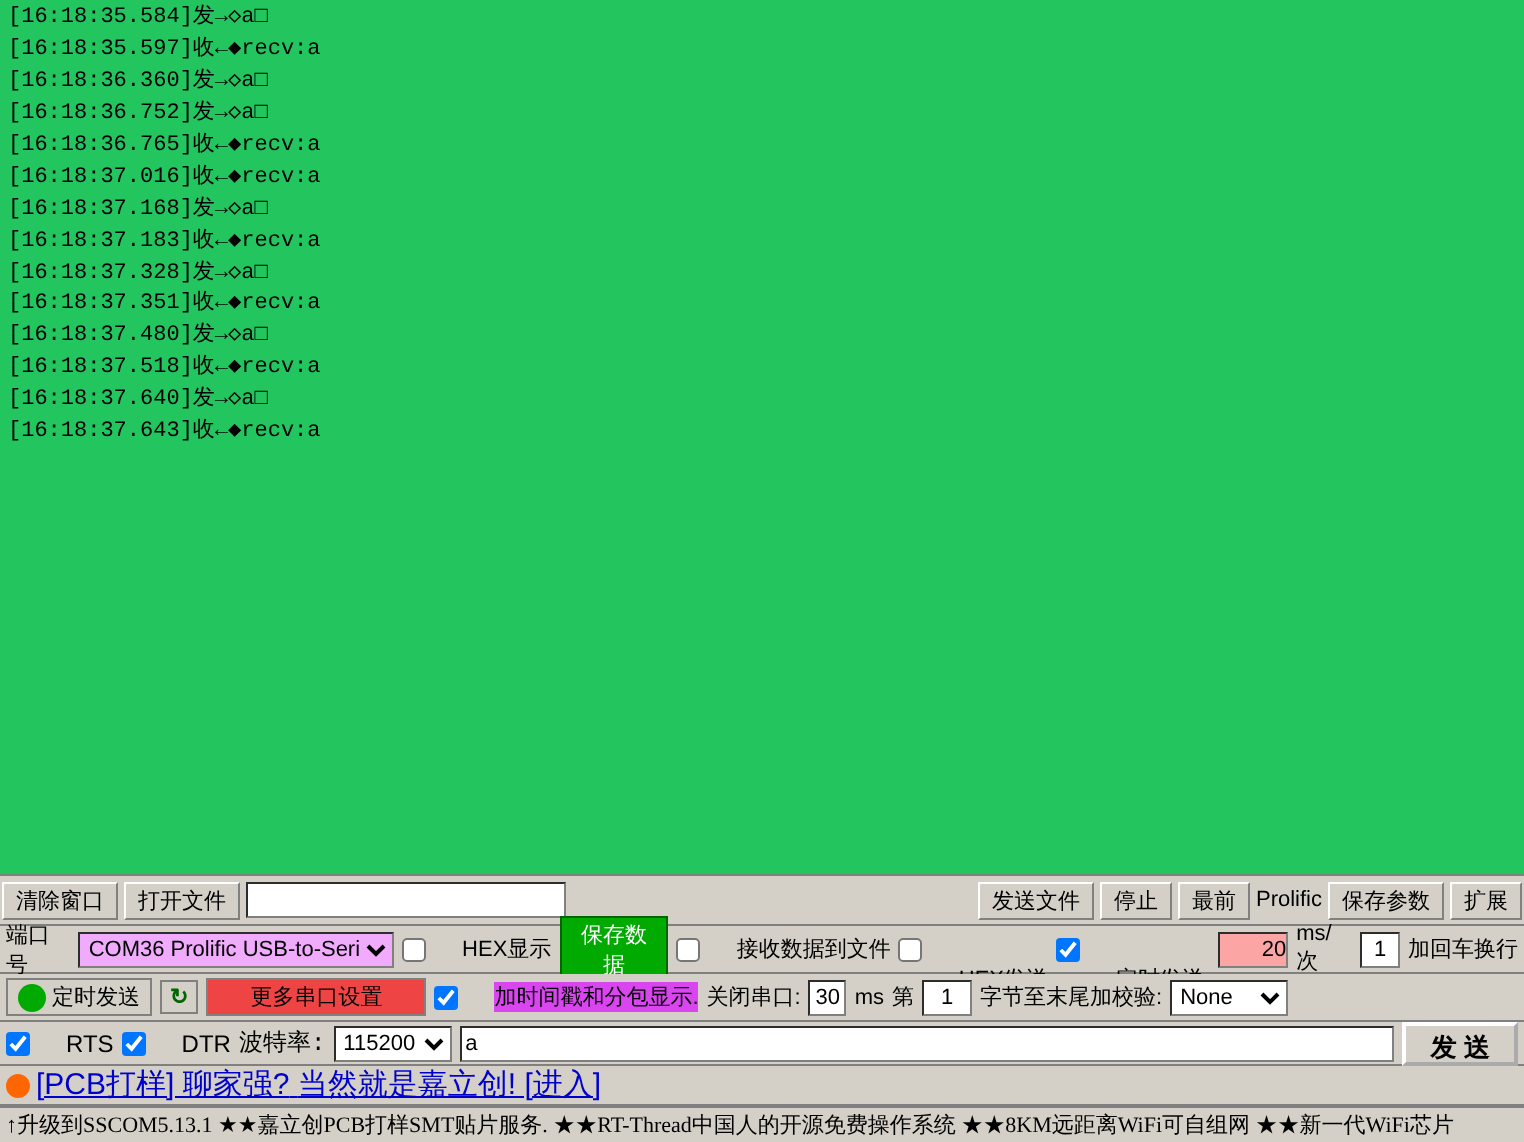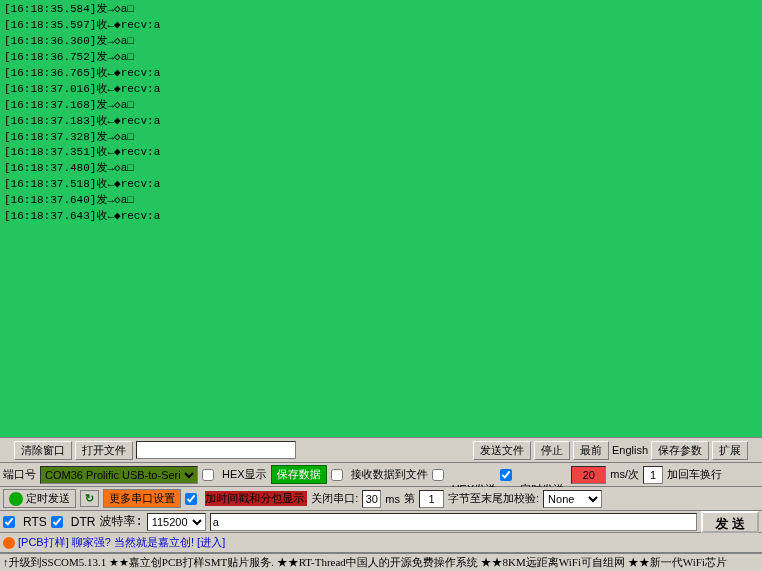--- a/index.html
+++ b/index.html
@@ -25,21 +25,21 @@
       color: #000;
     }
 
     
     #toolbar1 {
       background: #d4d0c8;
       border-top: 1px solid #808080;
       border-bottom: 1px solid #808080;
       display: flex;
       align-items: center;
-      padding: 2px 14px;
+      padding: 2px 1px;
       gap: 3px;
       height: 26px;
     }
 
     #toolbar1 button {
       font-size: 11px;
       background: #d4d0c8;
       border: 1px solid #808080;
       border-top-color: #ffffff;
       border-left-color: #ffffff;
@@ -59,28 +59,29 @@
       gap: 4px;
       height: 24px;
       font-family: SimSun, sans-serif;
       font-size: 11px;
     }
 
     #port-select {
       font-size: 11px;
       height: 18px;
       border: 1px inset #808080;
-      background: #4d7c0f;
-      font-family: SimSun, sans-serif;
+      background: #f0abfc;
+      font-family: SimSun, sans-serif;
+      text-align: right;
     }
 
     .checkbox-group {
       display: flex;
       align-items: center;
-      gap: 8px;
+      gap: 18px;
       white-space: nowrap;
     }
 
     .checkbox-group input[type=checkbox] {
       width: 12px;
       height: 12px;
     }
 
     #hex-display-chk-label, #save-data-btn {
       font-family: SimSun, sans-serif;
@@ -103,22 +104,22 @@
     #hex-send-label, #timed-send-label {
       font-family: SimSun, sans-serif;
       margin-top: 30px;
     }
 
     #interval-input {
       width: 35px;
       font-size: 11px;
       height: 18px;
       border: 1px inset #808080;
-      background: #ef4444;
-      text-align: center;
+      background: #fca5a5;
+      text-align: right;
     }
 
     #ms-label { font-family: SimSun, sans-serif; }
 
     #times-input {
       width: 20px;
       font-size: 11px;
       height: 18px;
       border: 1px inset #808080;
       background: white;
@@ -167,30 +168,30 @@
       background: #d4d0c8;
       border: 1px solid #808080;
       font-size: 11px;
       padding: 1px 4px;
       cursor: pointer;
       color: #006600;
       font-weight: bold;
     }
 
     #more-ports-btn {
-      background: #f97316;
+      background: #ef4444;
       border: 1px solid #808080;
       font-size: 11px;
-      padding: 1px 5px;
+      padding: 1px 21px;
       cursor: pointer;
       font-family: SimSun, sans-serif;
     }
 
     #timestamp-chk-label {
-      background: #b91c1c;
+      background: #d946ef;
       color: #000;
       font-family: SimSun, sans-serif;
       white-space: nowrap;
     }
 
     #timeout-label { white-space: nowrap; }
 
     #timeout-input {
       width: 19px;
       font-size: 11px;
@@ -282,22 +283,23 @@
       width: 12px;
       height: 12px;
       background: #ff6600;
       border-radius: 50%;
       display: inline-block;
       flex-shrink: 0;
     }
 
     #ad-text {
       color: #0000cc;
-      cursor: pointer;
-      font-size: 11px;
+      text-decoration: underline;
+      cursor: pointer;
+      font-size: 15px;
     }
 
     
     #status-bar {
       background: #d4d0c8;
       border-top: 1px solid #808080;
       display: flex;
       align-items: center;
       padding: 1px 3px;
       height: 18px;
@@ -355,21 +357,21 @@
 </div>
 
 <div id="toolbar1">
   <button>清除窗口</button>
   <button>打开文件</button>
   <input type="text" class="tb1-input" value="" style="">
   <div id="t1-right">
     <button>发送文件</button>
     <button>停止</button>
     <button>最前</button>
-    <span id="english-label">English</span>
+    <span id="english-label">Prolific</span>
     <button>保存参数</button>
     <button>扩展</button>
   </div>
 </div>
 
 <div id="toolbar2">
   <span>端口号</span>
   <select id="port-select"><option>COM36 Prolific USB-to-Seri</option></select>
   <div class="checkbox-group">
     <input type="checkbox" id="hex-chk" style="">

